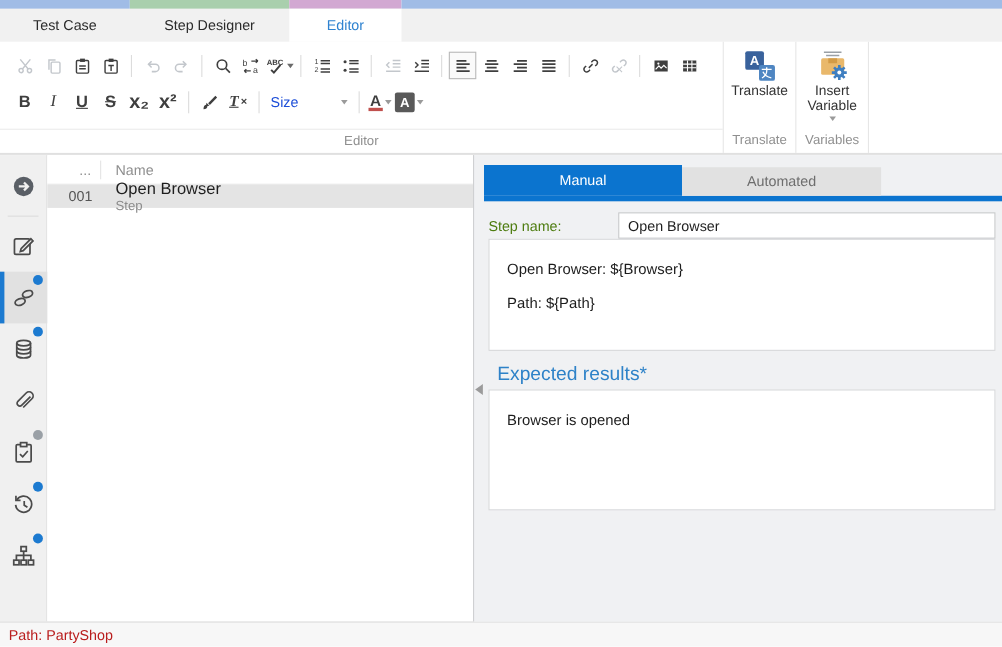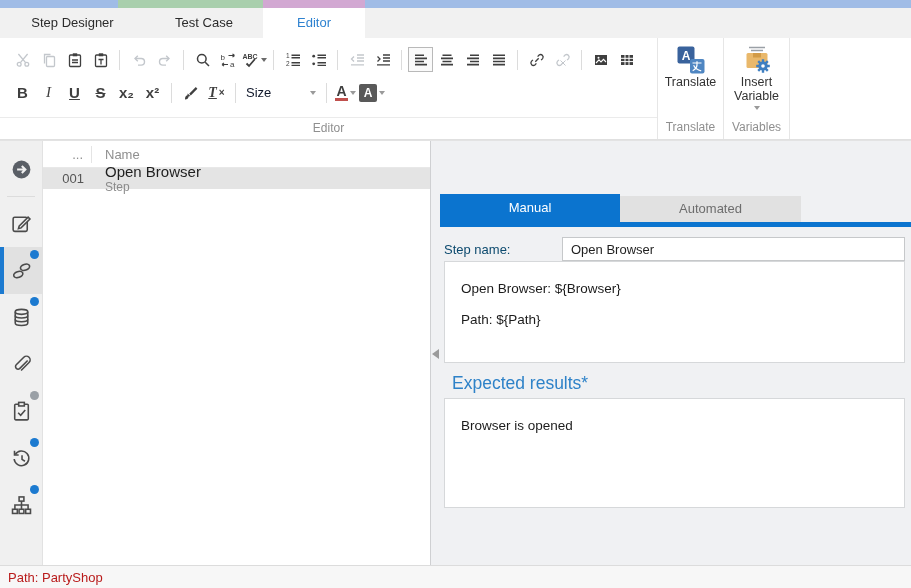--- a/index.html
+++ b/index.html
@@ -36,22 +36,22 @@
   .ribbon-rest { flex:1; border-left:1px solid #e6e6e6; }
   .caret { width:0; height:0; border-left:3.5px solid transparent; border-right:3.5px solid transparent; border-top:4px solid #6a6a6a; display:inline-block; }
   .caret.lite { border-top-color:#9a9a9a; }
 
   
   .fmt { font-size:15px; color:#3f3f3f; }
   .fmt.b { font-weight:bold; }
   .fmt.i { font-style:italic; font-family:"Liberation Serif", serif; }
   .fmt.u { text-decoration:underline; font-weight:bold; }
   .fmt.s { text-decoration:line-through; font-weight:bold; }
-  .fmt.sub { font-size:15px; font-weight:bold; }
-  .size-btn { width:78px; justify-content:space-between; padding:0 4px; color:#0f172a; }
+  .fmt.sub { font-size:18px; font-weight:bold; }
+  .size-btn { width:78px; justify-content:space-between; padding:0 4px; color:#1d4ed8; }
   .acolor { font-weight:bold; font-size:14px; border-bottom:3px solid #c0504d; line-height:13px; padding:0 1px; }
   .abox { width:18px; height:18px; background:#595959; color:#fff; font-weight:bold; font-size:12px; border-radius:2px; display:flex; align-items:center; justify-content:center; }
 
   
   .main { flex:1; display:flex; border-top:1px solid #e3e3e3; min-height:0; }
 
   
   .rail { width:43px; background:#f0f0f0; border-right:1px solid #e2e2e2; display:flex; flex-direction:column; padding-top:5px; }
   .rail-item { position:relative; width:43px; height:47px; display:flex; align-items:center; justify-content:center; color:#4b4b4b; }
   .rail-item.sel { background:#e1e1e1; }
@@ -67,26 +67,26 @@
   .col-name { padding-left:13px; }
   .list-row { height:21px; background:#e4e4e4; display:flex; align-items:center; }
   .list-row .col-num { color:#555; }
   .row-name { font-size:15px; color:#1f1f1f; line-height:17px; }
   .row-type { font-size:12px; color:#8b8b8b; line-height:14px; }
 
   
   .detail { flex:1; background:#f0f1f3; border-left:1px solid #cfd0d2; padding:9px 0 0 9px; position:relative; min-width:0; }
   .collapse-handle { position:absolute; left:1px; top:208px; width:0; height:0; border-top:5px solid transparent; border-bottom:5px solid transparent; border-right:7px solid #9b9b9b; }
   .dtabs { display:flex; align-items:flex-end; }
-  .dtab { text-align:center; cursor:default;margin-top:44px; }
+  .dtab { text-align:center; cursor:default; }
   .dtab.manual { width:180px; height:28px; line-height:28px; background:#0b74cf; color:#fff; }
   .dtab.automated { width:181px; height:26px; line-height:26px; background:#e1e1e1; color:#6d6d6d;text-align:center; }
   .dtab-bar { height:5px; background:#0b74cf; margin-right:0; }
   .steprow { display:flex; align-items:center; margin:10px 6px 0 4px; }
-  .steprow label { width:118px; color:#0c4a6e; }
+  .steprow label { width:118px; color:#4d7c0f; }
   .steprow input { flex:1; height:24px; border:1px solid #c6c8ca; background:#fff; padding:0 8px; font-family:"Liberation Sans", sans-serif; font-size:13px; color:#1f1f1f; outline:none; }
   .dheading { color:#2e82c8; font-size:17.5px; margin:10px 6px 4px 12px; font-weight:400; }
   .dbox { background:#fff; border:1px solid #d6d8da; margin:0 6px 0 4px; padding:13px 16px; color:#1c1c1c; font-size:13.5px; }
   .dbox.instructions { height:102px; }
   .dbox.expected { height:110px; }
   .dbox p { margin:6px 0 16px 0; }
 
   
   .statusbar { height:23px; background:#f7f7f7; border-top:1px solid #dcdcdc; display:flex; align-items:center; padding-left:8px; color:#b91c1c; }
 
@@ -98,22 +98,22 @@
 <div id="app">
 
   <div class="top-strip">
     <div class="strip-seg1" style="background: rgb(160, 188, 230);"></div>
     <div class="strip-seg2" style="background: rgb(169, 207, 173);"></div>
     <div class="strip-seg3" style="background: rgb(210, 168, 210);"></div>
     <div class="strip-seg4" style="background: rgb(160, 188, 230);"></div>
   </div>
 
   <div class="tabbar">
+    <div class="doc-tab t1">Test Case</div>
     <div class="doc-tab t2">Step Designer</div>
-    <div class="doc-tab t1">Test Case</div>
     <div class="doc-tab t3 active">Editor</div>
   </div>
 
   <div class="ribbon">
     <div class="grp-editor">
       <div class="trow r1">
         <span class="tbtn dis">
           <svg width="16" height="16" viewBox="0 0 16 16" fill="none" stroke="currentColor" stroke-width="1.3">
               <circle cx="4.2" cy="12.2" r="1.9"></circle>
               <circle cx="11.8" cy="12.2" r="1.9"></circle>

